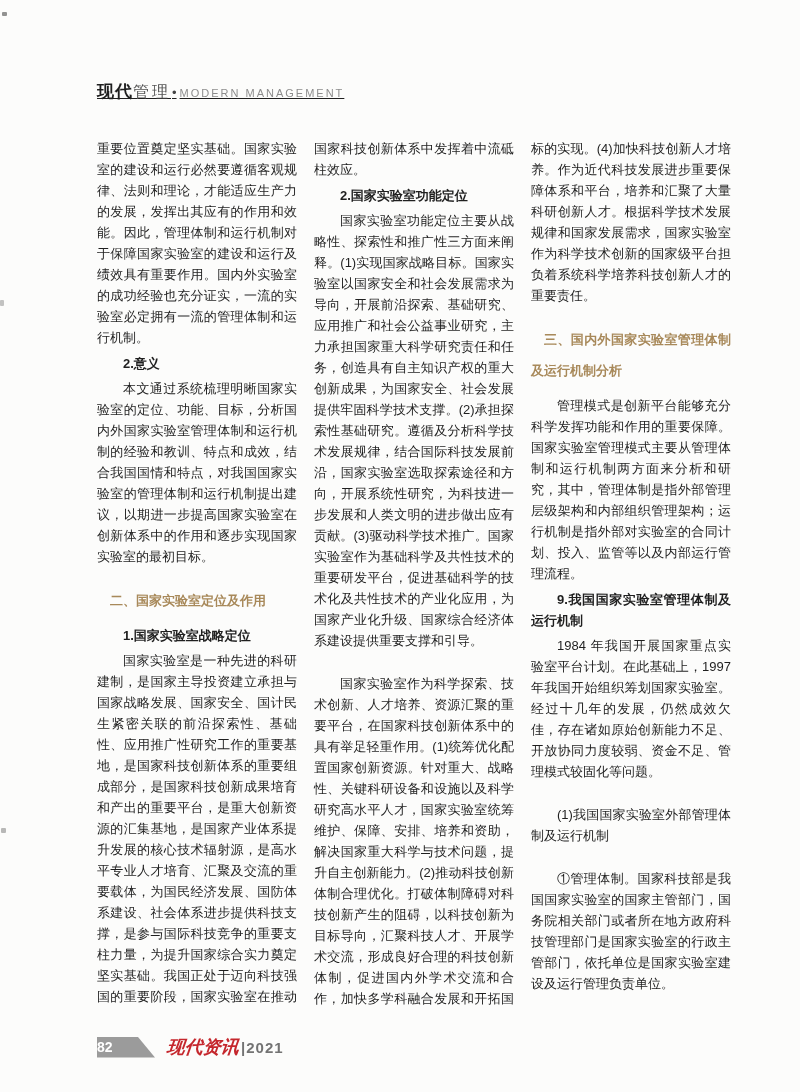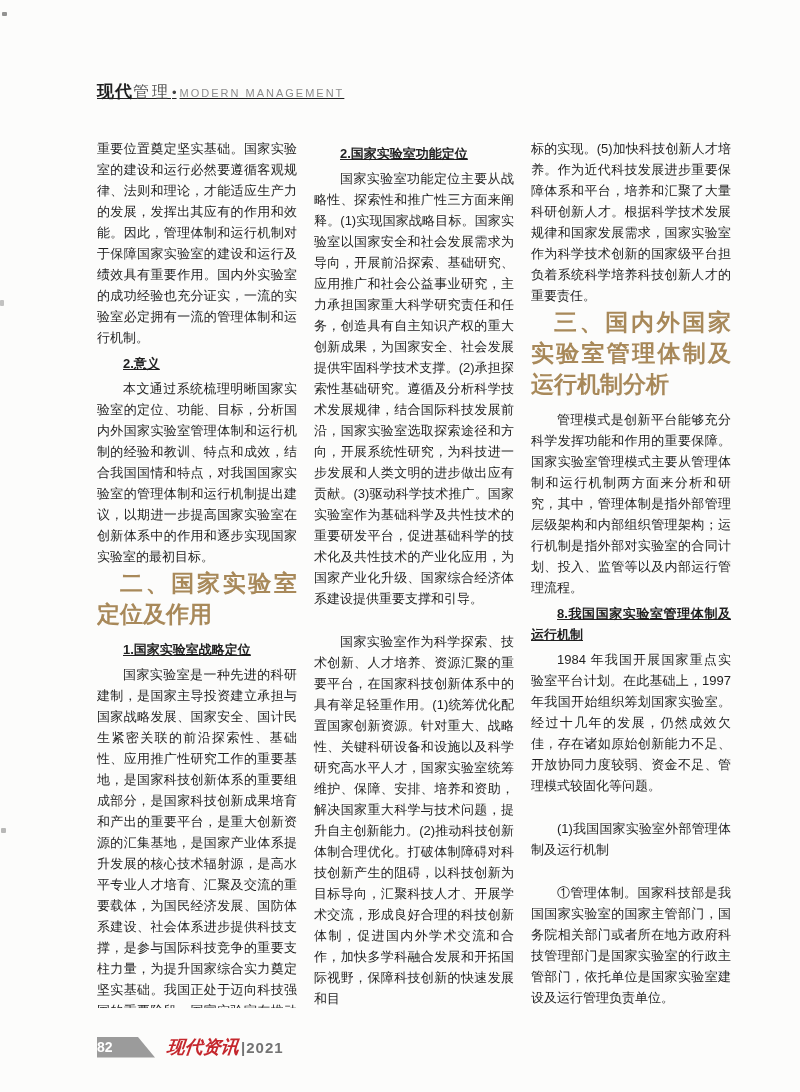--- a/index.html
+++ b/index.html
@@ -36,27 +36,27 @@
   .column{
     width:200px;flex:0 0 200px;
     font-size:13px;line-height:21px;
     color:var(--ink);
     text-align:justify;
     text-justify:inter-ideograph;
   }
   .blk-cont{text-indent:0;margin:0;}
   .blk-body{text-indent:2em;margin:0;}
   .column .blk-body + .blk-body{margin-top:22px;}
-  .blk-subhead{text-indent:2em;font-weight:bold;margin:5px 0 4px;text-decoration:underline;}
+  .blk-subhead{text-indent:2em;font-weight:bold;margin:5px 0 4px;}
   .blk-section{
     text-indent:1em;
-    font-size:23px;font-weight:bold;
+    font-size:13px;font-weight:bold;
     color:var(--accent);
     line-height:31px;
-    margin:1px 0 9px;
+    margin:18px 0 9px;
   }
   
   .footer{
     position:absolute;left:97px;top:1036px;
     display:flex;align-items:center;height:22px;
   }
   .page-badge{
     width:58px;height:21px;
     background:var(--badge);
     clip-path:polygon(0 0,70% 0,100% 100%,0 100%);
@@ -97,29 +97,30 @@
   <div class="columns">
       <div class="column">
         <div class="blk-cont">重要位置奠定坚实基础。国家实验室的建设和运行必然要遵循客观规律、法则和理论，才能适应生产力的发展，发挥出其应有的作用和效能。因此，管理体制和运行机制对于保障国家实验室的建设和运行及绩效具有重要作用。国内外实验室的成功经验也充分证实，一流的实验室必定拥有一流的管理体制和运行机制。</div>
         <div class="blk-subhead">2.意义</div>
         <div class="blk-body">本文通过系统梳理明晰国家实验室的定位、功能、目标，分析国内外国家实验室管理体制和运行机制的经验和教训、特点和成效，结合我国国情和特点，对我国国家实验室的管理体制和运行机制提出建议，以期进一步提高国家实验室在创新体系中的作用和逐步实现国家实验室的最初目标。</div>
         <div class="blk-section">二、国家实验室定位及作用</div>
         <div class="blk-subhead">1.国家实验室战略定位</div>
         <div class="blk-body">国家实验室是一种先进的科研建制，是国家主导投资建立承担与国家战略发展、国家安全、国计民生紧密关联的前沿探索性、基础性、应用推广性研究工作的重要基地，是国家科技创新体系的重要组成部分，是国家科技创新成果培育和产出的重要平台，是重大创新资源的汇集基地，是国家产业体系提升发展的核心技术辐射源，是高水平专业人才培育、汇聚及交流的重要载体，为国民经济发展、国防体系建设、社会体系进步提供科技支撑，是参与国际科技竞争的重要支柱力量，为提升国家综合实力奠定坚实基础。我国正处于迈向科技强国的重要阶段，国家实验室在推动科技创新过程中起到重要作用，在</div>
       </div>
       <div class="column">
+        <div class="blk-cont">国家科技创新体系中发挥着中流砥柱效应。</div>
         <div class="blk-subhead">2.国家实验室功能定位</div>
         <div class="blk-body">国家实验室功能定位主要从战略性、探索性和推广性三方面来阐释。(1)实现国家战略目标。国家实验室以国家安全和社会发展需求为导向，开展前沿探索、基础研究、应用推广和社会公益事业研究，主力承担国家重大科学研究责任和任务，创造具有自主知识产权的重大创新成果，为国家安全、社会发展提供牢固科学技术支撑。(2)承担探索性基础研究。遵循及分析科学技术发展规律，结合国际科技发展前沿，国家实验室选取探索途径和方向，开展系统性研究，为科技进一步发展和人类文明的进步做出应有贡献。(3)驱动科学技术推广。国家实验室作为基础科学及共性技术的重要研发平台，促进基础科学的技术化及共性技术的产业化应用，为国家产业化升级、国家综合经济体系建设提供重要支撑和引导。</div>
         <div class="blk-body">国家实验室作为科学探索、技术创新、人才培养、资源汇聚的重要平台，在国家科技创新体系中的具有举足轻重作用。(1)统筹优化配置国家创新资源。针对重大、战略性、关键科研设备和设施以及科学研究高水平人才，国家实验室统筹维护、保障、安排、培养和资助，解决国家重大科学与技术问题，提升自主创新能力。(2)推动科技创新体制合理优化。打破体制障碍对科技创新产生的阻碍，以科技创新为目标导向，汇聚科技人才、开展学术交流，形成良好合理的科技创新体制，促进国内外学术交流和合作，加快多学科融合发展和开拓国际视野，保障科技创新的快速发展和目</div>
       </div>
       <div class="column">
-        <div class="blk-cont">标的实现。(5)加快科技创新人才培养。作为近代科技发展进步重要保障体系和平台，培养和汇聚了大量科研创新人才。根据科学技术发展规律和国家发展需求，国家实验室作为科学技术创新的国家级平台担负着系统科学培养科技创新人才的重要责任。</div>
+        <div class="blk-cont">标的实现。(4)加快科技创新人才培养。作为近代科技发展进步重要保障体系和平台，培养和汇聚了大量科研创新人才。根据科学技术发展规律和国家发展需求，国家实验室作为科学技术创新的国家级平台担负着系统科学培养科技创新人才的重要责任。</div>
         <div class="blk-section">三、国内外国家实验室管理体制及运行机制分析</div>
         <div class="blk-body">管理模式是创新平台能够充分科学发挥功能和作用的重要保障。国家实验室管理模式主要从管理体制和运行机制两方面来分析和研究，其中，管理体制是指外部管理层级架构和内部组织管理架构；运行机制是指外部对实验室的合同计划、投入、监管等以及内部运行管理流程。</div>
-        <div class="blk-subhead">8.我国国家实验室管理体制及运行机制</div>
+        <div class="blk-subhead">9.我国国家实验室管理体制及运行机制</div>
         <div class="blk-body">1984 年我国开展国家重点实验室平台计划。在此基础上，1997 年我国开始组织筹划国家实验室。经过十几年的发展，仍然成效欠佳，存在诸如原始创新能力不足、开放协同力度较弱、资金不足、管理模式较固化等问题。</div>
         <div class="blk-body">(1)我国国家实验室外部管理体制及运行机制</div>
         <div class="blk-body">①管理体制。国家科技部是我国国家实验室的国家主管部门，国务院相关部门或者所在地方政府科技管理部门是国家实验室的行政主管部门，依托单位是国家实验室建设及运行管理负责单位。</div>
         <div class="blk-body">②运行机制。我国国家实验室运行机制仍然处于探索中，国家实验室一般采用国家科技部、地方政府共建实验室。科技部负责编制国家实验室发展规划、宏观指导建设和运行、进</div>
       </div>
     </div>
 
   <div class="footer">
     <div class="page-badge">
       <span>82</span>

